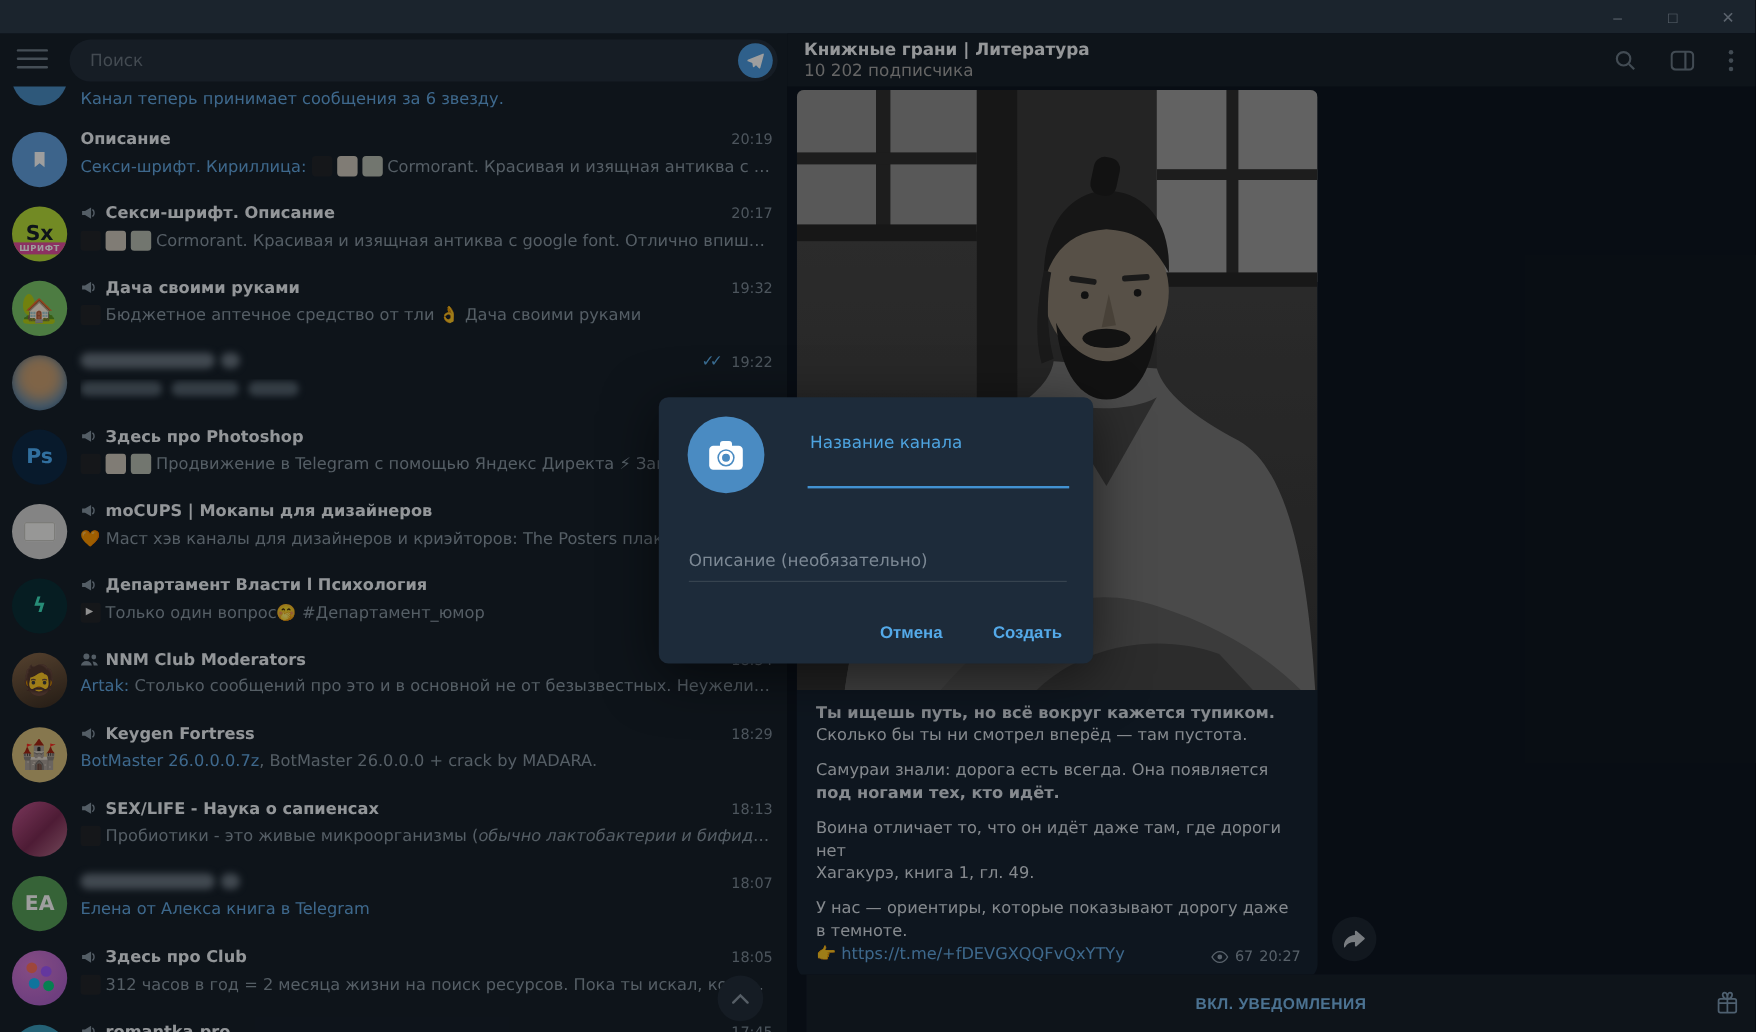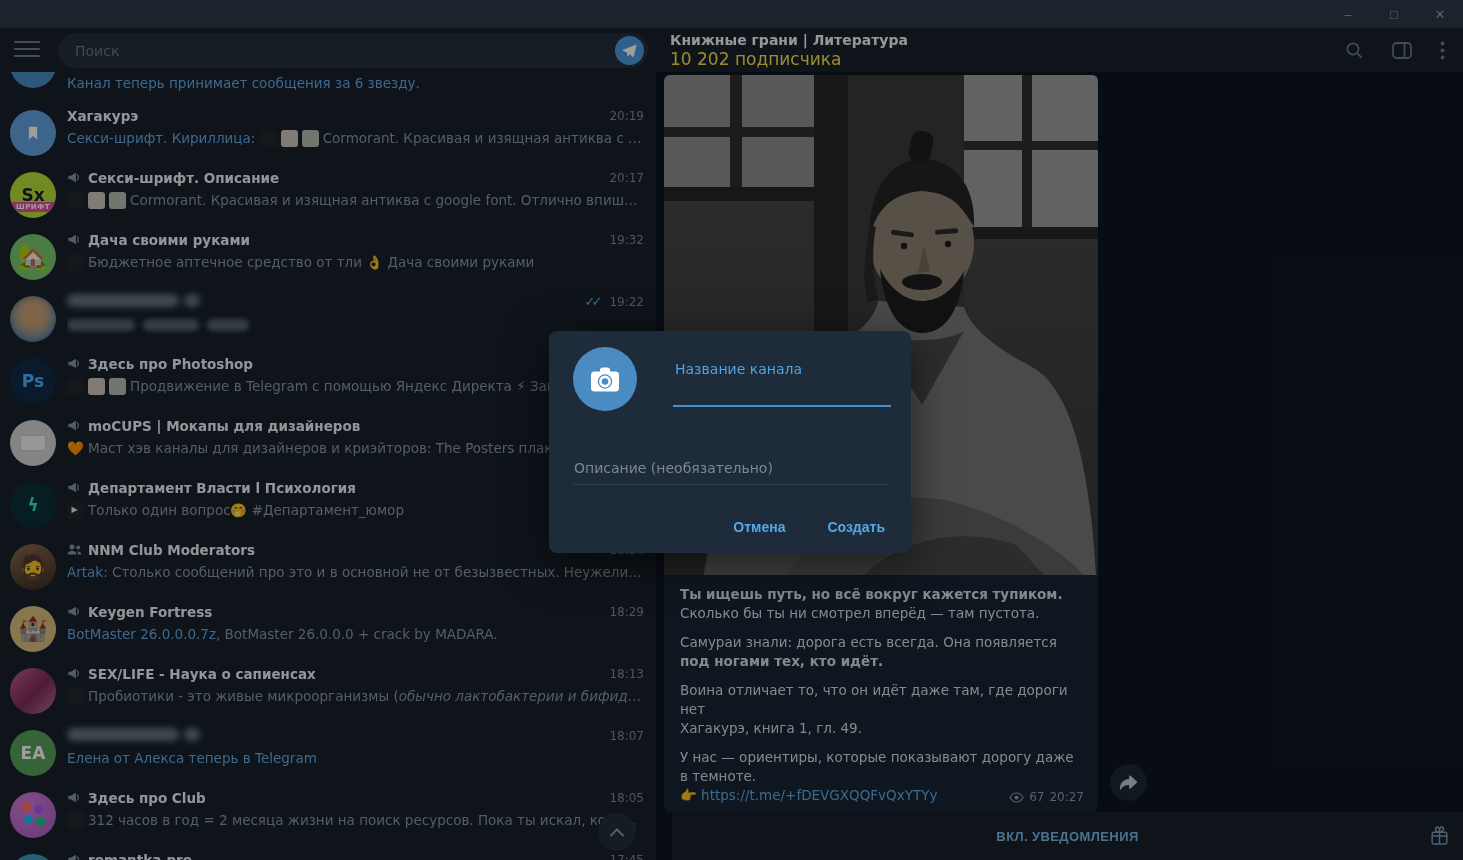--- a/index.html
+++ b/index.html
@@ -60,21 +60,21 @@
 
   .scrolltop{position:absolute;left:598px;top:785px;width:38px;height:38px;border-radius:50%;
              background:#232e3a;border:none;display:flex;align-items:center;justify-content:center;}
 
   
   .chat{position:absolute;left:656px;top:28px;right:0;bottom:0;background:#0e1621;}
   .chatheader{position:absolute;top:0;left:0;right:0;height:44px;background:#17212b;
               display:flex;align-items:center;padding:0 18px 0 14px;box-sizing:border-box;z-index:2;}
   .chtexts{display:flex;flex-direction:column;gap:1px;}
   .chtitle{font-size:14px;font-weight:700;color:#f1f4f7;}
-  .chsub{font-size:17px;color:#fde047;}
+  .chsub{font-size:14px;color:#a3a3a3;}
   .hicons{margin-left:auto;display:flex;align-items:center;gap:28px;}
   .hbtn{background:none;border:none;padding:0;display:flex;}
 
   .chatbody{position:absolute;top:44px;left:0;right:0;bottom:48px;overflow:hidden;}
   .bubble{position:absolute;left:8px;top:3px;width:434px;background:#182533;
           border-radius:6px 6px 14px 14px;overflow:hidden;}
   .msgtext{position:relative;padding:10px 16px 12px;font-size:13.5px;line-height:19px;color:#d7dee5;}
   .mgap{height:10px;}
   .mb{font-weight:700;}
   .mlink{color:#64a9e3;}
@@ -135,21 +135,21 @@
         <span class="pav"></span>
         <span class="ptext">Канал теперь принимает сообщения за 6 звезду.</span>
       </div>
     <div class="chatrow">
           <div class="avatar" style="background: rgb(99, 162, 224);">
             <svg width="18" height="18" viewBox="0 0 24 24">
               <path fill="#fff" d="M6.5 3.5h11v17l-5.5-4.4L6.5 20.5z"></path>
             </svg>
           </div>
           <div class="rowtop">
-            <span class="cname">Хагакурэ</span>
+            <span class="cname">Описание</span>
             <span class="sp"></span>
             <span class="ctime">20:19</span>
           </div>
           <div class="rowbot"><span class="c-link">Секси-шрифт. Кириллица: </span><span class="thumb"></span><span class="thumb v1"></span><span class="thumb v2"></span><span>Cormorant. Красивая и изящная антиква с google font. …</span></div>
         </div>
         <div class="chatrow">
           <div class="avatar" style="background: rgb(185, 223, 58);">
             <span class="avtext" style="color: rgb(23, 33, 43);">Sx</span>
             <span class="avband">ШРИФТ</span>
           </div>
@@ -299,21 +299,21 @@
         </div>
         <div class="chatrow">
           <div class="avatar" style="background: rgb(88, 160, 90);">
             <span class="avtext" style="color: rgb(255, 255, 255);">EA</span>
           </div>
           <div class="rowtop">
             <span><span class="nameblur" style="width:112px"></span> <span class="nameblur" style="width:16px"></span></span>
             <span class="sp"></span>
             <span class="ctime">18:07</span>
           </div>
-          <div class="rowbot"><span class="c-link">Елена от Алекса теперь в Telegram</span></div>
+          <div class="rowbot"><span class="c-link">Елена от Алекса книга в Telegram</span></div>
         </div>
         <div class="chatrow">
           <div class="avatar" style="background-image: radial-gradient(circle at 35% 30%, rgb(214, 123, 212), rgb(165, 94, 203));">
             <span class="avdot" style="background: rgb(255, 114, 98); left: 12px; top: 10px;"></span>
             <span class="avdot" style="background: rgb(162, 89, 255); left: 24px; top: 13px;"></span>
             <span class="avdot" style="background: rgb(26, 188, 254); left: 14px; top: 23px;"></span>
             <span class="avdot" style="background: rgb(10, 207, 131); left: 26px; top: 25px;"></span>
           </div>
           <div class="rowtop">
             <span style="display: flex;">

